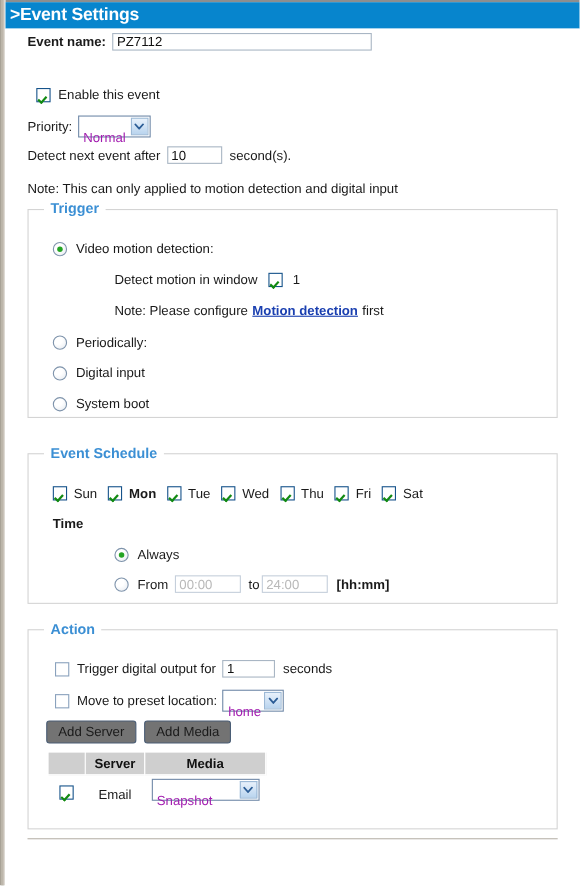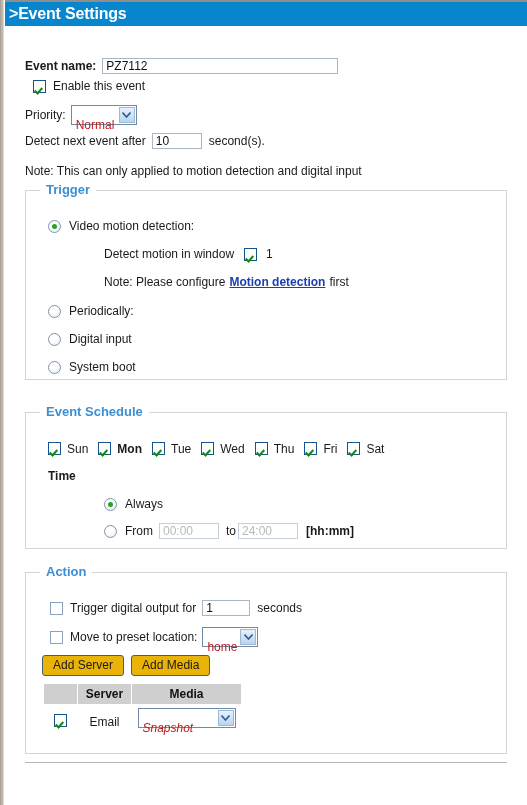--- a/index.html
+++ b/index.html
@@ -74,21 +74,21 @@
   
   .sel {
     display: inline-flex; align-items: center;
     border: 1px solid #7089a8;
     background: #ffffff;
     height: 20px;
     font-size: 12px;
     padding-left: 4px;
     position: relative;
   }
-  .sel .sel-val { white-space: nowrap; color: #b91c1c; margin-top: 20px; }
+  .sel .sel-val { white-space: nowrap; color: #a21caf; margin-top: 20px; }
   .sel .sel-arrow {
     width: 16px; height: 16px;
     margin-left: auto;
     margin-right: 1px;
     background: linear-gradient(#e8f1fb, #b9d4ee);
     border: 1px solid #9cb9d6;
     display: flex; align-items: center; justify-content: center;
   }
   .sel .sel-arrow svg { display: block; }
 
@@ -148,21 +148,21 @@
     font-weight: bold;
     font-size: 13px;
     line-height: 14px;
   }
 
   
   .btn {
     font-family: "Liberation Sans", sans-serif;
     font-size: 12px;
     color: #1a1a1a;
-    background: #eab308;
+    background: #737373;
     border: 1px solid #4a5d75;
     border-radius: 3px;
     padding: 2px 8px;
     height: 21px;
     line-height: 15px;
     cursor: pointer;
   }
   .btn.small { padding: 2px 10px; }
 
   
@@ -197,21 +197,21 @@
 
   <div class="left-gutter">
     <div class="gutter-inner"></div>
   </div>
   <div class="top-rule"></div>
 
   <div class="titlebar">&gt;Event Settings</div>
 
   <div class="content">
 
-    <div class="row abs" style="left:20px; top:32px;">
+    <div class="row abs" style="left:20px; top:4px;">
       <span class="lbl-bold">Event name:</span>
       <input class="txt" type="text" style="width: 236px; margin-left: 6px;" value="PZ7112">
     </div>
 
     <div class="row abs" style="left:28px; top:53px;">
       <span class="cb checked"></span>
       <span style="margin-left:7px;">Enable this event</span>
     </div>
 
     <div class="row abs" style="left:20px; top:79px;">
@@ -343,21 +343,21 @@
             <th style="width:104px;">Media</th>
           </tr>
         </thead>
         <tbody>
           <tr>
             <td style="text-align:center;">
               <span class="cb checked"></span>
             </td>
             <td style="text-align:center;">Email</td>
             <td>
-              <span class="sel" style="width:98px;font-style:italic;">
+              <span class="sel" style="width:98px;">
                 <span class="sel-val">Snapshot</span>
                 <span class="sel-arrow">
                   <svg width="9" height="6" viewBox="0 0 9 6">
                       <path d="M0.5 0.5 L4.5 5 L8.5 0.5" fill="none" stroke="#2c5d96" stroke-width="1.6"></path>
                     </svg>
                 </span>
               </span>
             </td>
           </tr>
         </tbody>

